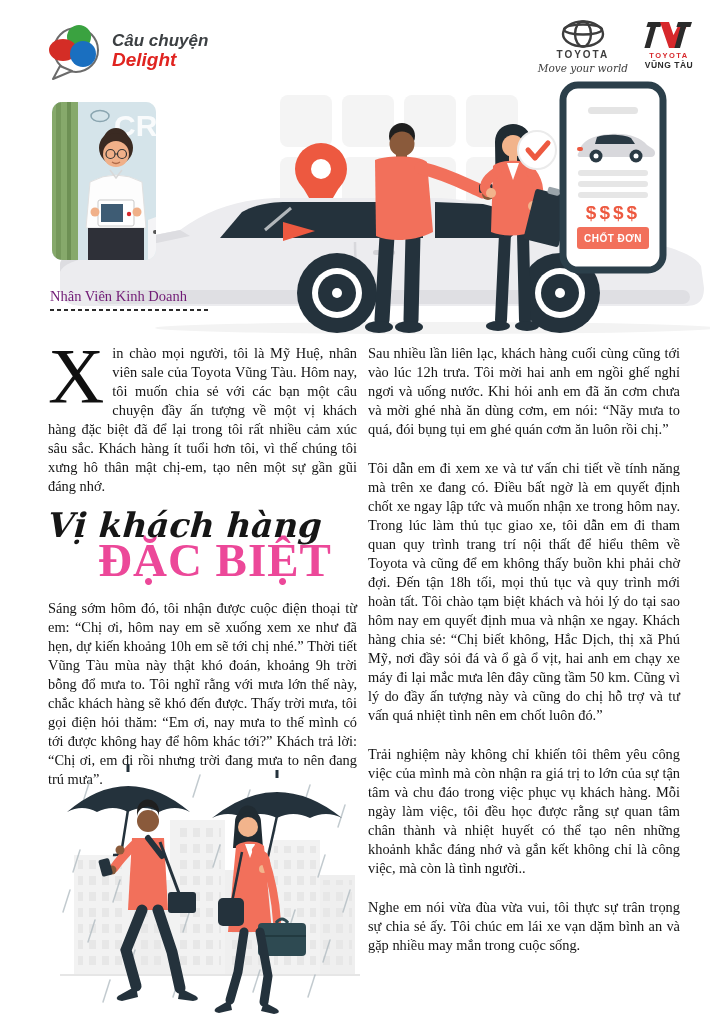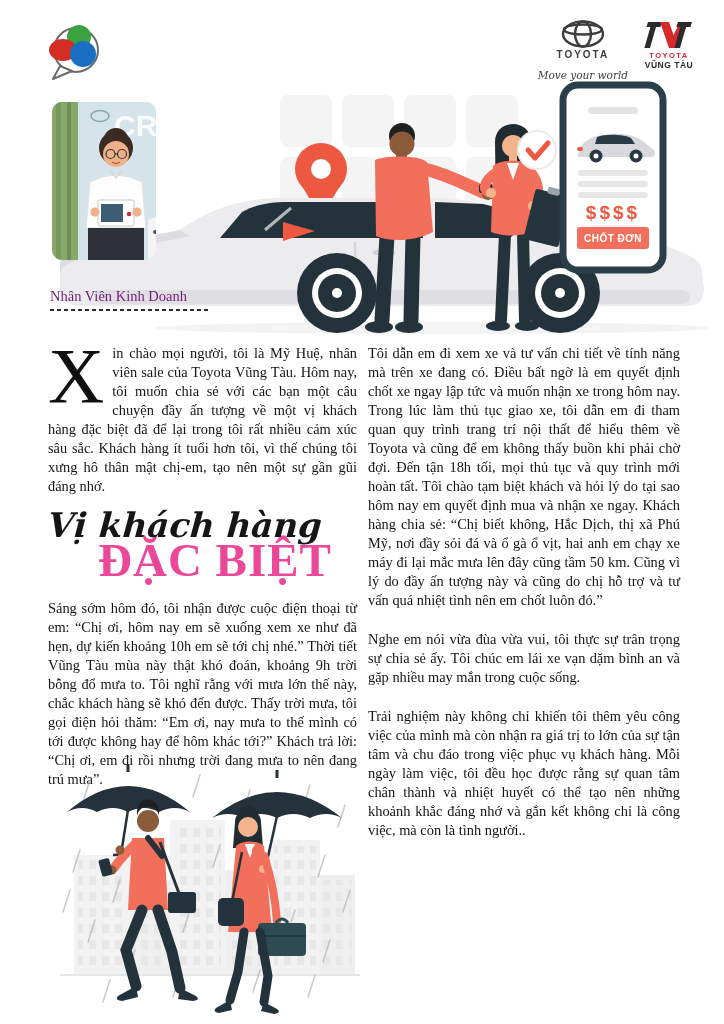--- a/index.html
+++ b/index.html
@@ -6,21 +6,21 @@
   .page{position:relative;width:724px;height:1024px;background:#ffffff;overflow:hidden;
         font-family:"Liberation Serif",serif;color:#1c1c1c;margin:0 auto;}
   
   .brand{position:absolute;left:46px;top:22px;display:flex;align-items:center;gap:8px;}
   .brand-text{display:flex;flex-direction:column;line-height:1.05;font-family:"Liberation Sans",sans-serif;}
   .brand-line1{font-size:17px;font-weight:700;font-style:italic;color:#3c4043;}
   .brand-line2{font-size:19px;font-weight:700;font-style:italic;color:#e02420;}
   .logos{position:absolute;right:30px;top:20px;display:flex;align-items:flex-start;gap:16px;}
   .toyota-block{display:flex;flex-direction:column;align-items:center;font-family:"Liberation Sans",sans-serif;}
   .toyota-name{font-size:10px;font-weight:700;letter-spacing:2px;color:#3d3d3d;margin-top:1px;}
-  .toyota-tag{font-family:"DejaVu Serif",serif;font-style:italic;font-size:10.5px;color:#3d3d3d;margin-top:9px;}
+  .toyota-tag{font-family:"DejaVu Serif",serif;font-style:italic;font-size:10.5px;color:#3d3d3d;margin-top:2px;}
   .tvt-block{display:flex;flex-direction:column;align-items:center;font-family:"Liberation Sans",sans-serif;}
   .tvt-name{font-size:7.5px;font-weight:700;letter-spacing:1.5px;color:#d7282c;margin-top:1px;}
   .tvt-loc{font-size:8.5px;font-weight:700;letter-spacing:0.5px;color:#2b2b2b;}
   
   .photo{position:absolute;left:52px;top:102px;width:104px;height:158px;border-radius:10px;overflow:hidden;background:#e8eef0;}
   .profile-name{position:absolute;left:50px;top:266px;font-size:17.5px;font-weight:700;letter-spacing:0.3px;color:#111;}
   .profile-role{position:absolute;left:50px;top:288px;font-size:14.5px;color:#701a75;}
   .profile-dash{position:absolute;left:50px;top:309px;width:158px;height:2px;
       background:repeating-linear-gradient(90deg,#2b2b2b 0 4px,transparent 4px 7px);}
   
@@ -43,20 +43,24 @@
 <div class="page">
 
   <div class="brand">
     <svg width="58" height="58" viewBox="0 0 58 58">
       <circle cx="30" cy="28" r="22" fill="none" stroke="#6b6b6b" stroke-width="2"></circle>
       <path d="M14,44 L7,57 L26,49 z" fill="#ffffff" stroke="#6b6b6b" stroke-width="2" stroke-linejoin="round"></path>
       <circle cx="33" cy="15" r="12" fill="#3aa240"></circle>
       <ellipse cx="17" cy="28" rx="14" ry="11" fill="#d42d26"></ellipse>
       <circle cx="37" cy="32" r="13" fill="#1a6fc0"></circle>
     </svg>
+    <div class="brand-text">
+      <span class="brand-line1">Câu chuyện</span>
+      <span class="brand-line2">Delight</span>
+    </div>
   </div>
 
   <div class="logos">
     <div class="toyota-block">
       <svg width="46" height="28" viewBox="0 0 46 28">
         <ellipse cx="23" cy="14" rx="20" ry="12.5" fill="none" stroke="#3d3d3d" stroke-width="2.4"></ellipse>
         <ellipse cx="23" cy="14" rx="8" ry="12.5" fill="none" stroke="#3d3d3d" stroke-width="2.4"></ellipse>
         <ellipse cx="23" cy="9.5" rx="19" ry="5" fill="none" stroke="#3d3d3d" stroke-width="2.4"></ellipse>
       </svg>
       <span class="toyota-name">TOYOTA</span>
@@ -206,23 +210,24 @@
   <div class="profile-dash"></div>
 
   <div class="col col-left">
     <p><span class="dropcap">X</span><span>in chào mọi người, tôi là Mỹ Huệ, nhân viên sale của Toyota Vũng Tàu. Hôm nay, tôi muốn chia sẻ với các bạn một câu chuyện đầy ấn tượng về một vị khách hàng đặc biệt đã để lại trong tôi rất nhiều cảm xúc sâu sắc. Khách hàng ít tuổi hơn tôi, vì thế chúng tôi xưng hô thân mật chị-em, tạo nên một sự gần gũi đáng nhớ.</span></p>
     <div class="title-script">Vị khách hàng</div>
     <div class="title-red">ĐẶC BIỆT</div>
     <p>Sáng sớm hôm đó, tôi nhận được cuộc điện thoại từ em: “Chị ơi, hôm nay em sẽ xuống xem xe như đã hẹn, dự kiến khoảng 10h em sẽ tới chị nhé.” Thời tiết Vũng Tàu mùa này thật khó đoán, khoảng 9h trời bỗng đổ mưa to. Tôi nghĩ rằng với mưa lớn thế này, chắc khách hàng sẽ khó đến được. Thấy trời mưa, tôi gọi điện hỏi thăm: “Em ơi, nay mưa to thế mình có tới được không hay để hôm khác tới?” Khách trả lời: “Chị ơi, em đi rồi nhưng trời đang mưa to nên đang trú mưa”.</p>
   </div>
 
   <div class="col col-right">
+    <p>Sau nhiều lần liên lạc, khách hàng cuối cùng cũng tới vào lúc 12h trưa. Tôi mời hai anh em ngồi ghế nghỉ ngơi và uống nước. Khi hỏi anh em đã ăn cơm chưa và mời ghé nhà ăn dùng cơm, em nói: “Nãy mưa to quá, đói bụng tụi em ghé quán cơm ăn luôn rồi chị.”</p>
     <p>Tôi dẫn em đi xem xe và tư vấn chi tiết về tính năng mà trên xe đang có. Điều bất ngờ là em quyết định chốt xe ngay lập tức và muốn nhận xe trong hôm nay. Trong lúc làm thủ tục giao xe, tôi dẫn em đi tham quan quy trình trang trí nội thất để hiểu thêm về Toyota và cũng để em không thấy buồn khi phải chờ đợi. Đến tận 18h tối, mọi thủ tục và quy trình mới hoàn tất. Tôi chào tạm biệt khách và hỏi lý do tại sao hôm nay em quyết định mua và nhận xe ngay. Khách hàng chia sẻ: “Chị biết không, Hắc Dịch, thị xã Phú Mỹ, nơi đầy sỏi đá và ổ gà ổ vịt, hai anh em chạy xe máy đi lại mắc mưa lên đây cũng tầm 50 km. Cũng vì lý do đầy ấn tượng này và cũng do chị hỗ trợ và tư vấn quá nhiệt tình nên em chốt luôn đó.”</p>
+    <p>Trải nghiệm này không chỉ khiến tôi thêm yêu công việc của mình mà còn nhận ra giá trị to lớn của sự tận tâm và chu đáo trong việc phục vụ khách hàng. Mỗi ngày làm việc, tôi đều học được rằng sự quan tâm chân thành và nhiệt huyết có thể tạo nên những khoảnh khắc đáng nhớ và gắn kết không chỉ là công việc, mà còn là tình người..</p>
     <p>Nghe em nói vừa đùa vừa vui, tôi thực sự trân trọng sự chia sẻ ấy. Tôi chúc em lái xe vạn dặm bình an và gặp nhiều may mắn trong cuộc sống.</p>
-    <p>Trải nghiệm này không chỉ khiến tôi thêm yêu công việc của mình mà còn nhận ra giá trị to lớn của sự tận tâm và chu đáo trong việc phục vụ khách hàng. Mỗi ngày làm việc, tôi đều học được rằng sự quan tâm chân thành và nhiệt huyết có thể tạo nên những khoảnh khắc đáng nhớ và gắn kết không chỉ là công việc, mà còn là tình người..</p>
   </div>
 
   <svg class="rain" viewBox="0 0 300 255">
     <defs>
       <pattern id="win" width="13" height="16" patternUnits="userSpaceOnUse">
         <rect x="3" y="4" width="7" height="9" fill="#e7e7e7"></rect>
       </pattern>
     </defs>
 
     <g>

